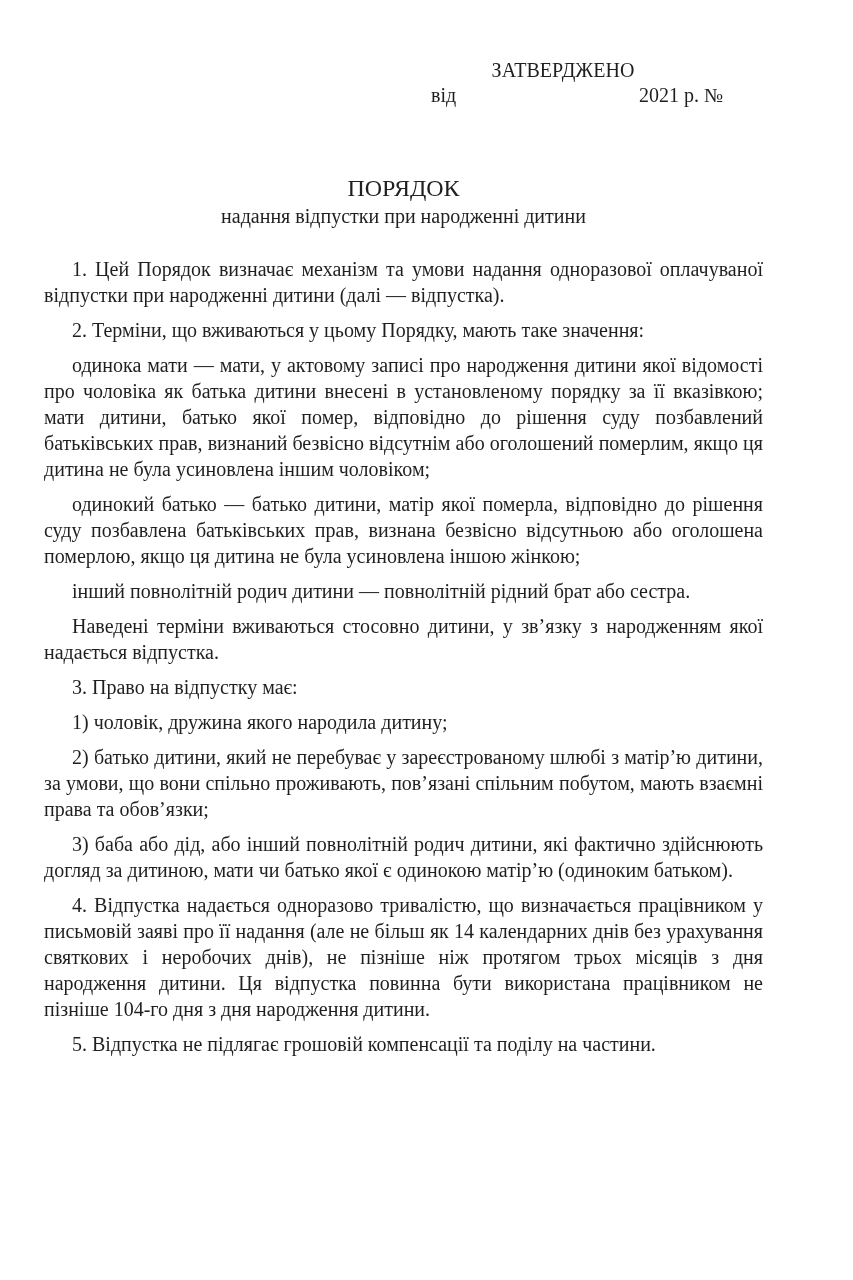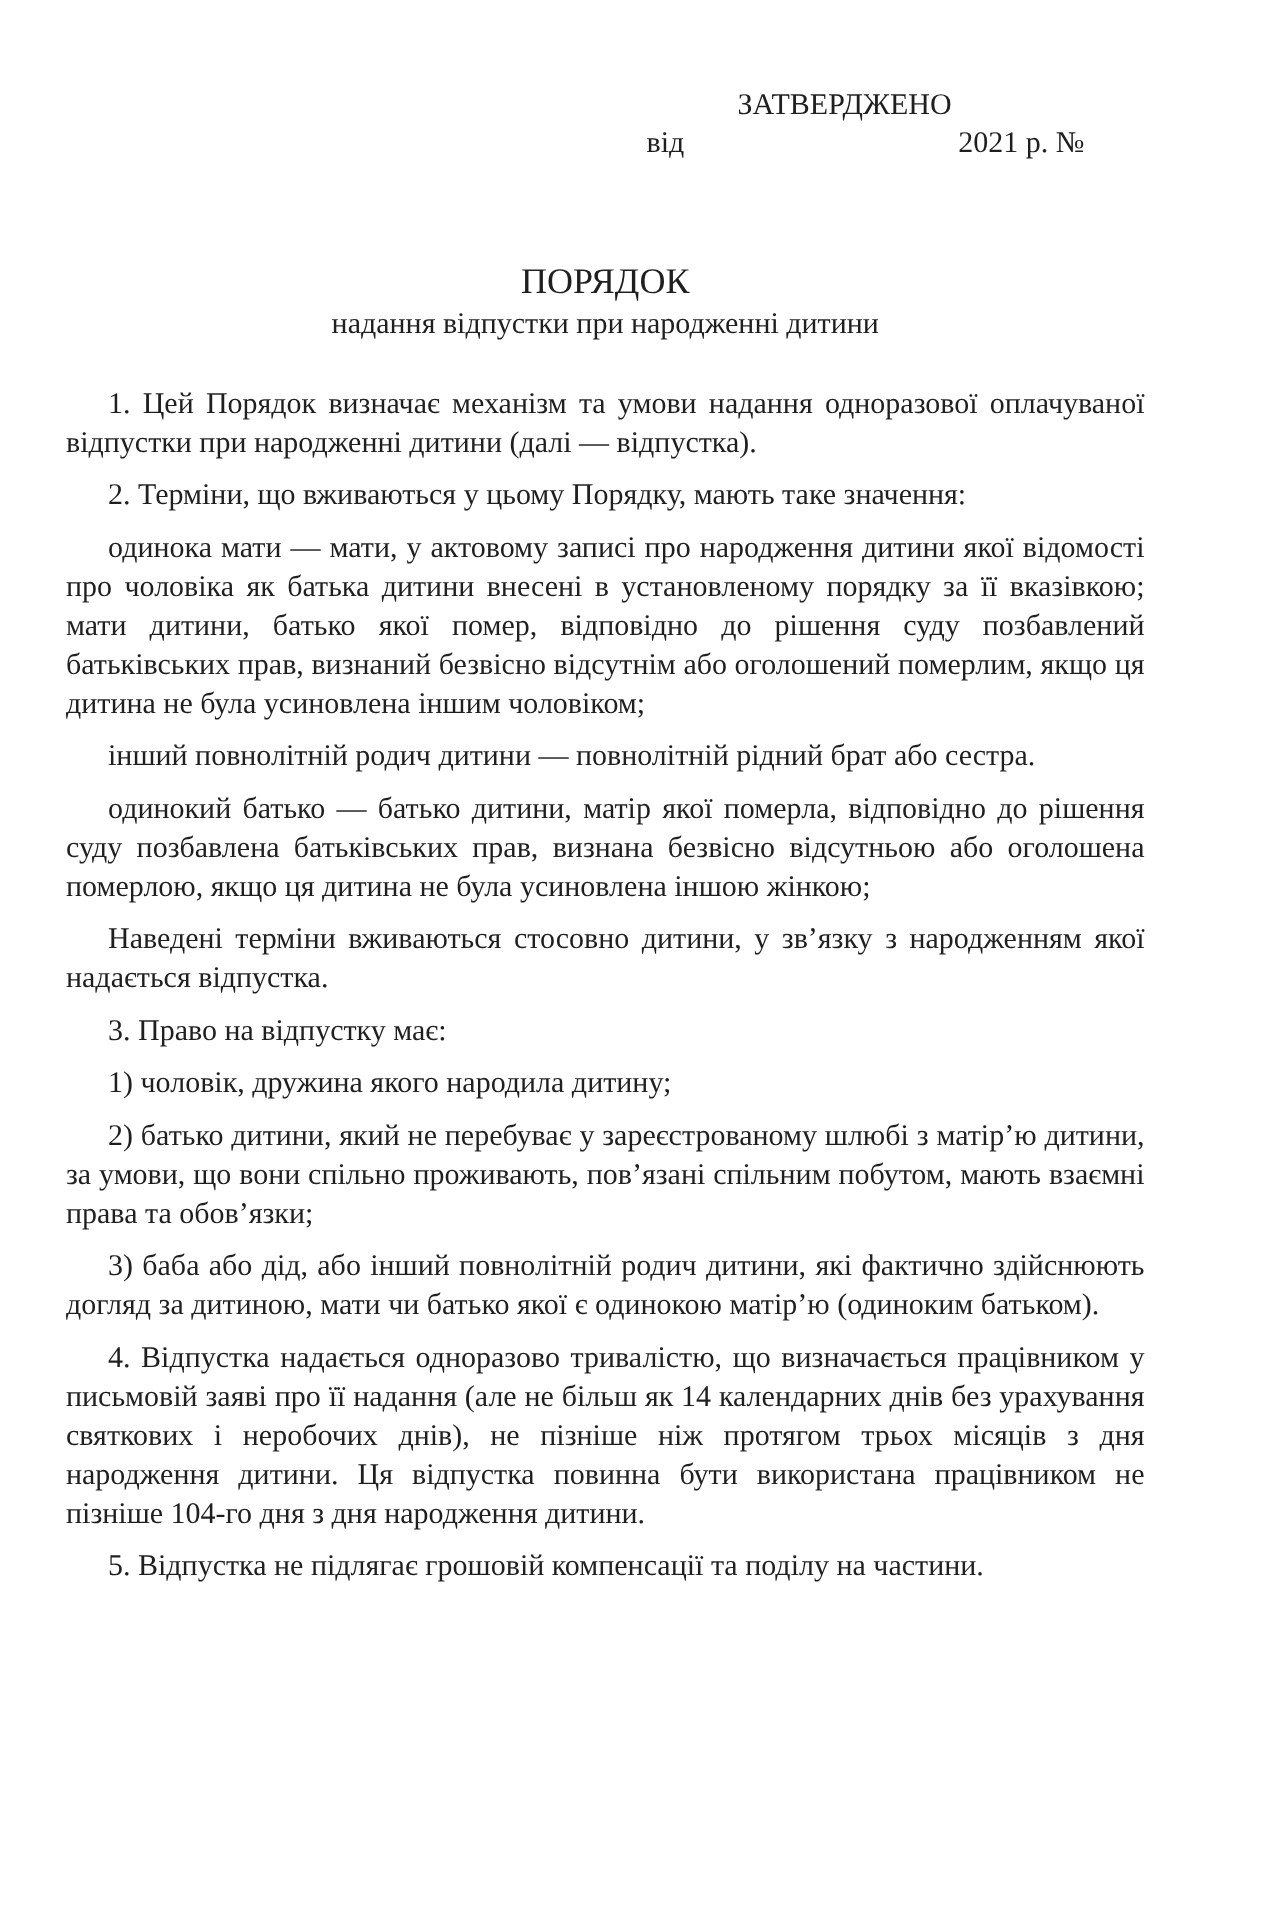--- a/index.html
+++ b/index.html
@@ -119,22 +119,22 @@
   </div>
 
   <h1 class="doc-title">ПОРЯДОК</h1>
 
   <div class="doc-subtitle">надання відпустки при народженні дитини</div>
 
   <div class="body-text" id="body-text">
       <p class="para">1. Цей Порядок визначає механізм та умови надання одноразової оплачуваної відпустки при народженні дитини (далі — відпустка).</p>
       <p class="para">2. Терміни, що вживаються у цьому Порядку, мають таке значення:</p>
       <p class="para">одинока мати — мати, у актовому записі про народження дитини якої відомості про чоловіка як батька дитини внесені в установленому порядку за її вказівкою; мати дитини, батько якої помер, відповідно до рішення суду позбавлений батьківських прав, визнаний безвісно відсутнім або оголошений померлим, якщо ця дитина не була усиновлена іншим чоловіком;</p>
+      <p class="para">одинокий батько — батько дитини, матір якої померла, відповідно до рішення суду позбавлена батьківських прав, визнана безвісно відсутньою або оголошена померлою, якщо ця дитина не була усиновлена іншою жінкою;</p>
       <p class="para">інший повнолітній родич дитини — повнолітній рідний брат або сестра.</p>
-      <p class="para">одинокий батько — батько дитини, матір якої померла, відповідно до рішення суду позбавлена батьківських прав, визнана безвісно відсутньою або оголошена померлою, якщо ця дитина не була усиновлена іншою жінкою;</p>
       <p class="para">Наведені терміни вживаються стосовно дитини, у зв’язку з народженням якої надається відпустка.</p>
       <p class="para">3. Право на відпустку має:</p>
       <p class="para">1) чоловік, дружина якого народила дитину;</p>
       <p class="para">2) батько дитини, який не перебуває у зареєстрованому шлюбі з матір’ю дитини, за умови, що вони спільно проживають, пов’язані спільним побутом, мають взаємні права та обов’язки;</p>
       <p class="para">3) баба або дід, або інший повнолітній родич дитини, які фактично здійснюють догляд за дитиною, мати чи батько якої є одинокою матір’ю (одиноким батьком).</p>
       <p class="para">4. Відпустка надається одноразово тривалістю, що визначається працівником у письмовій заяві про її надання (але не більш як 14 календарних днів без урахування святкових і неробочих днів), не пізніше ніж протягом трьох місяців з дня народження дитини. Ця відпустка повинна бути використана працівником не пізніше 104-го дня з дня народження дитини.</p>
       <p class="para">5. Відпустка не підлягає грошовій компенсації та поділу на частини.</p>
     </div>
 
   <div class="barcode">

